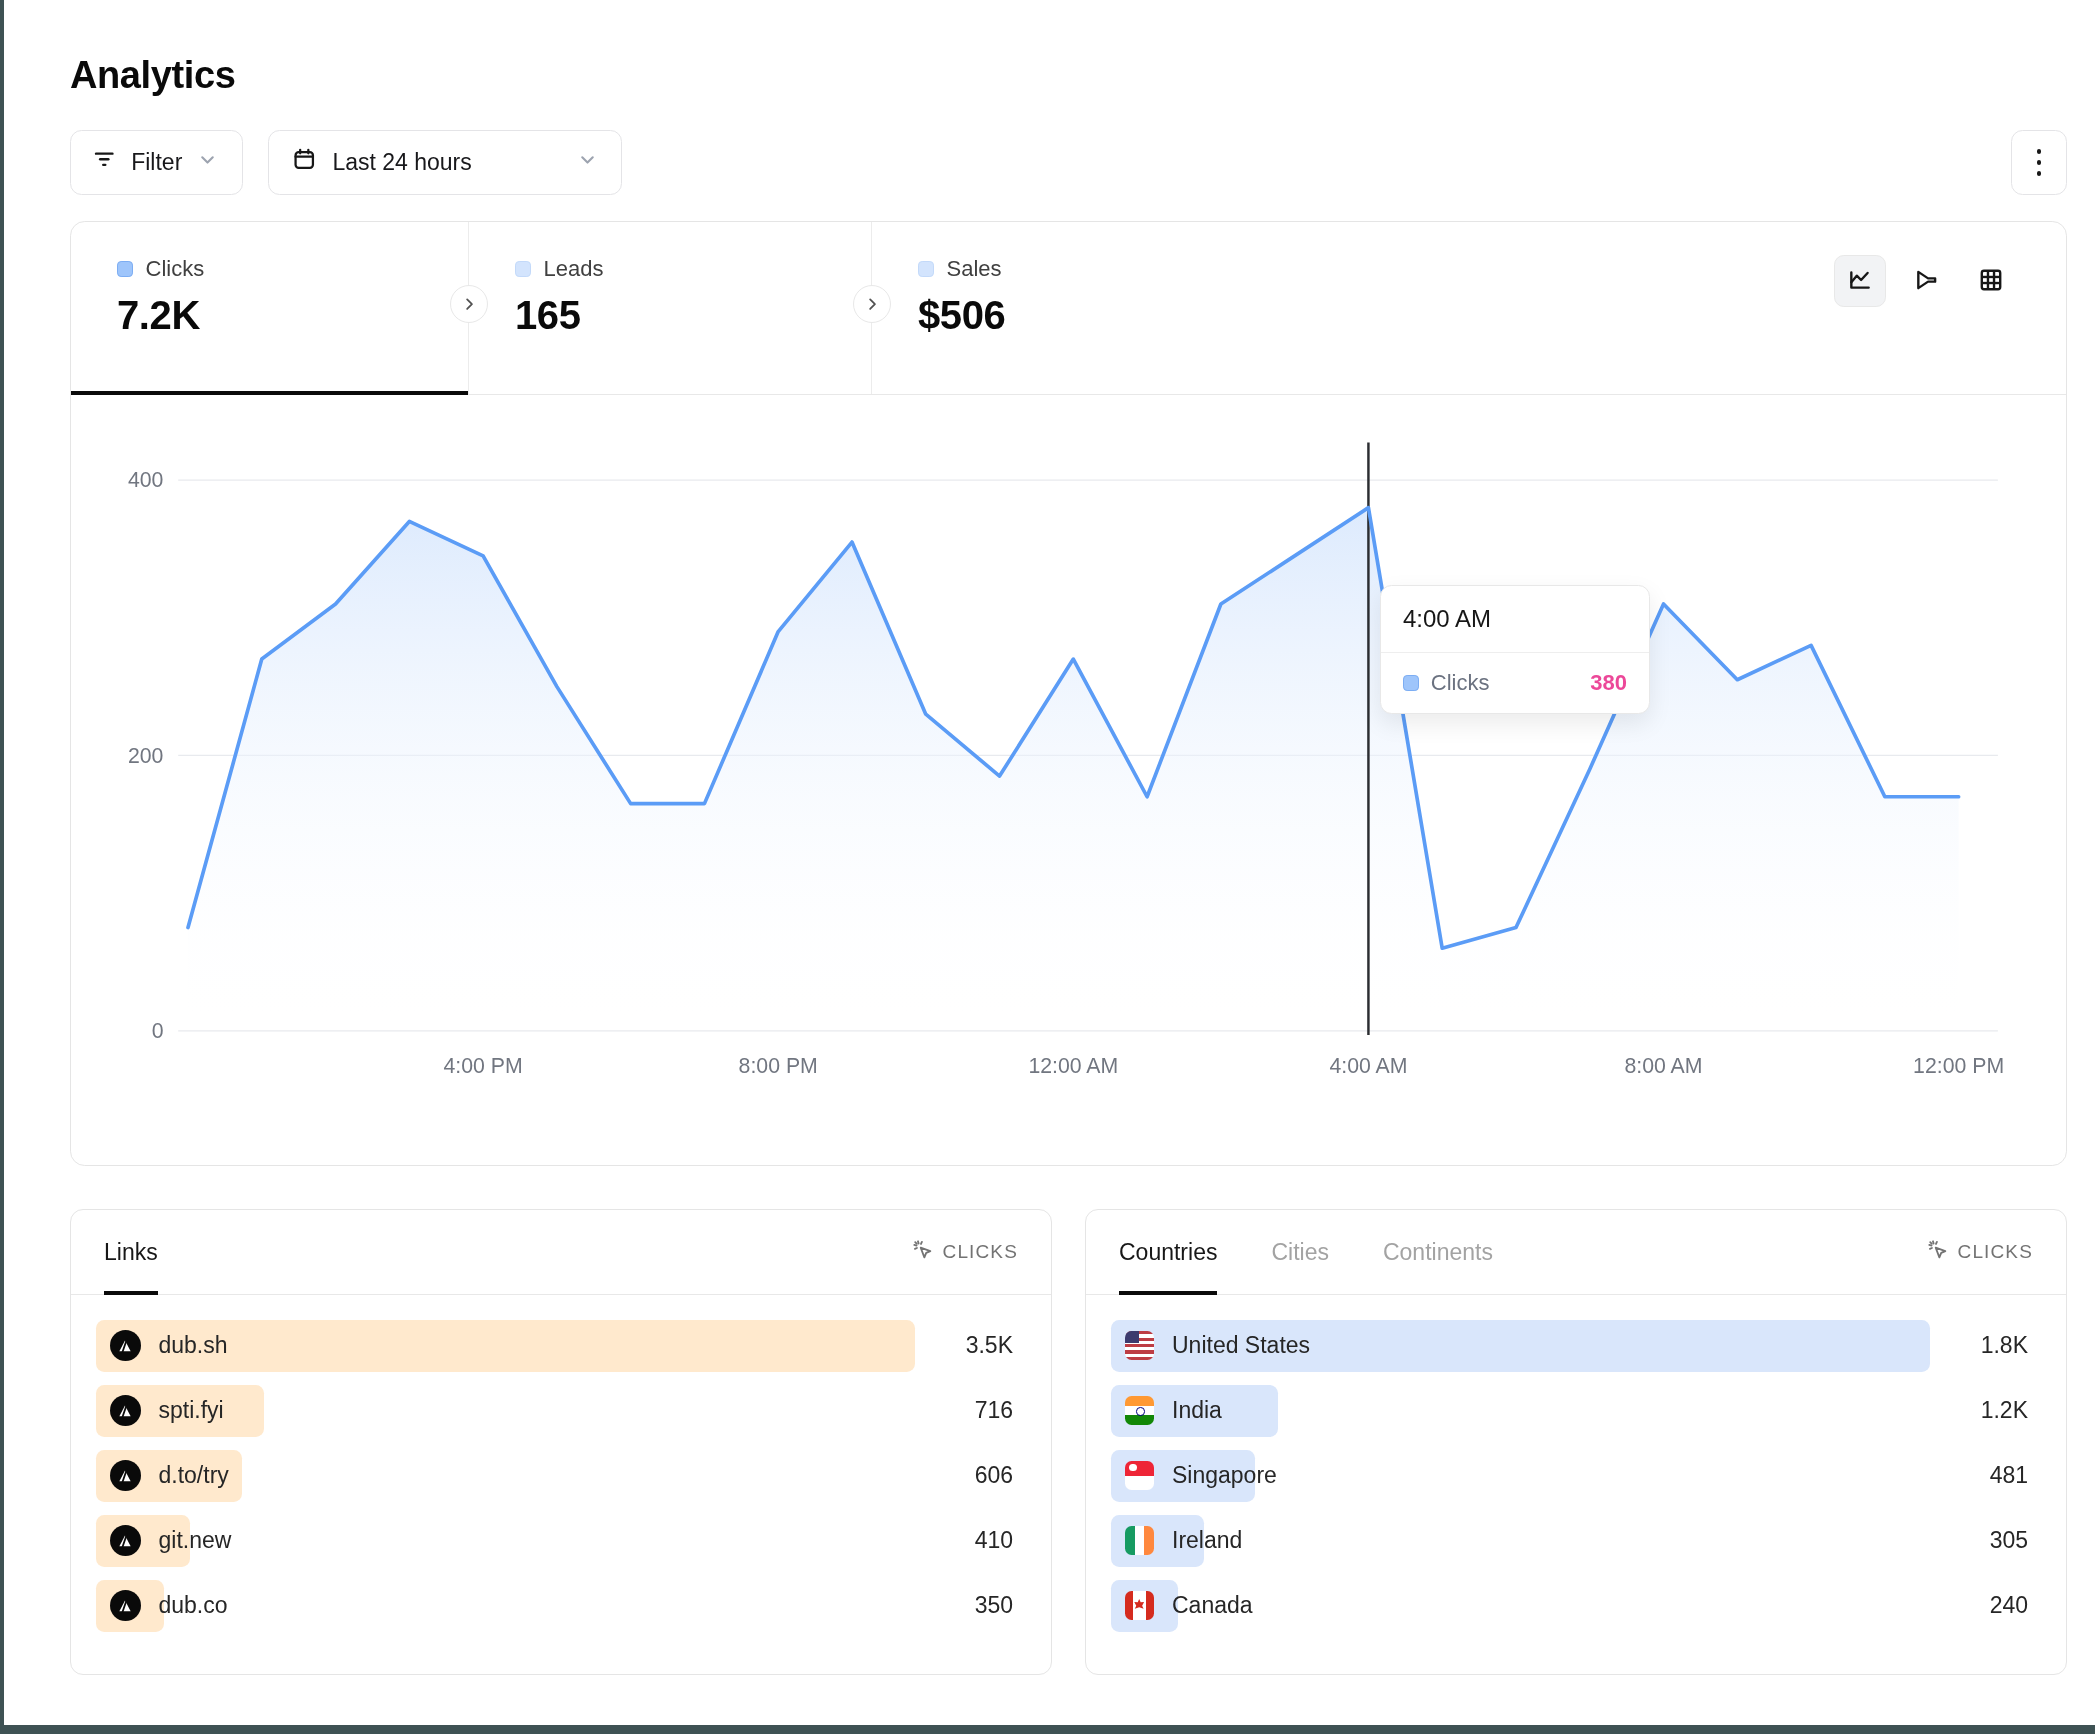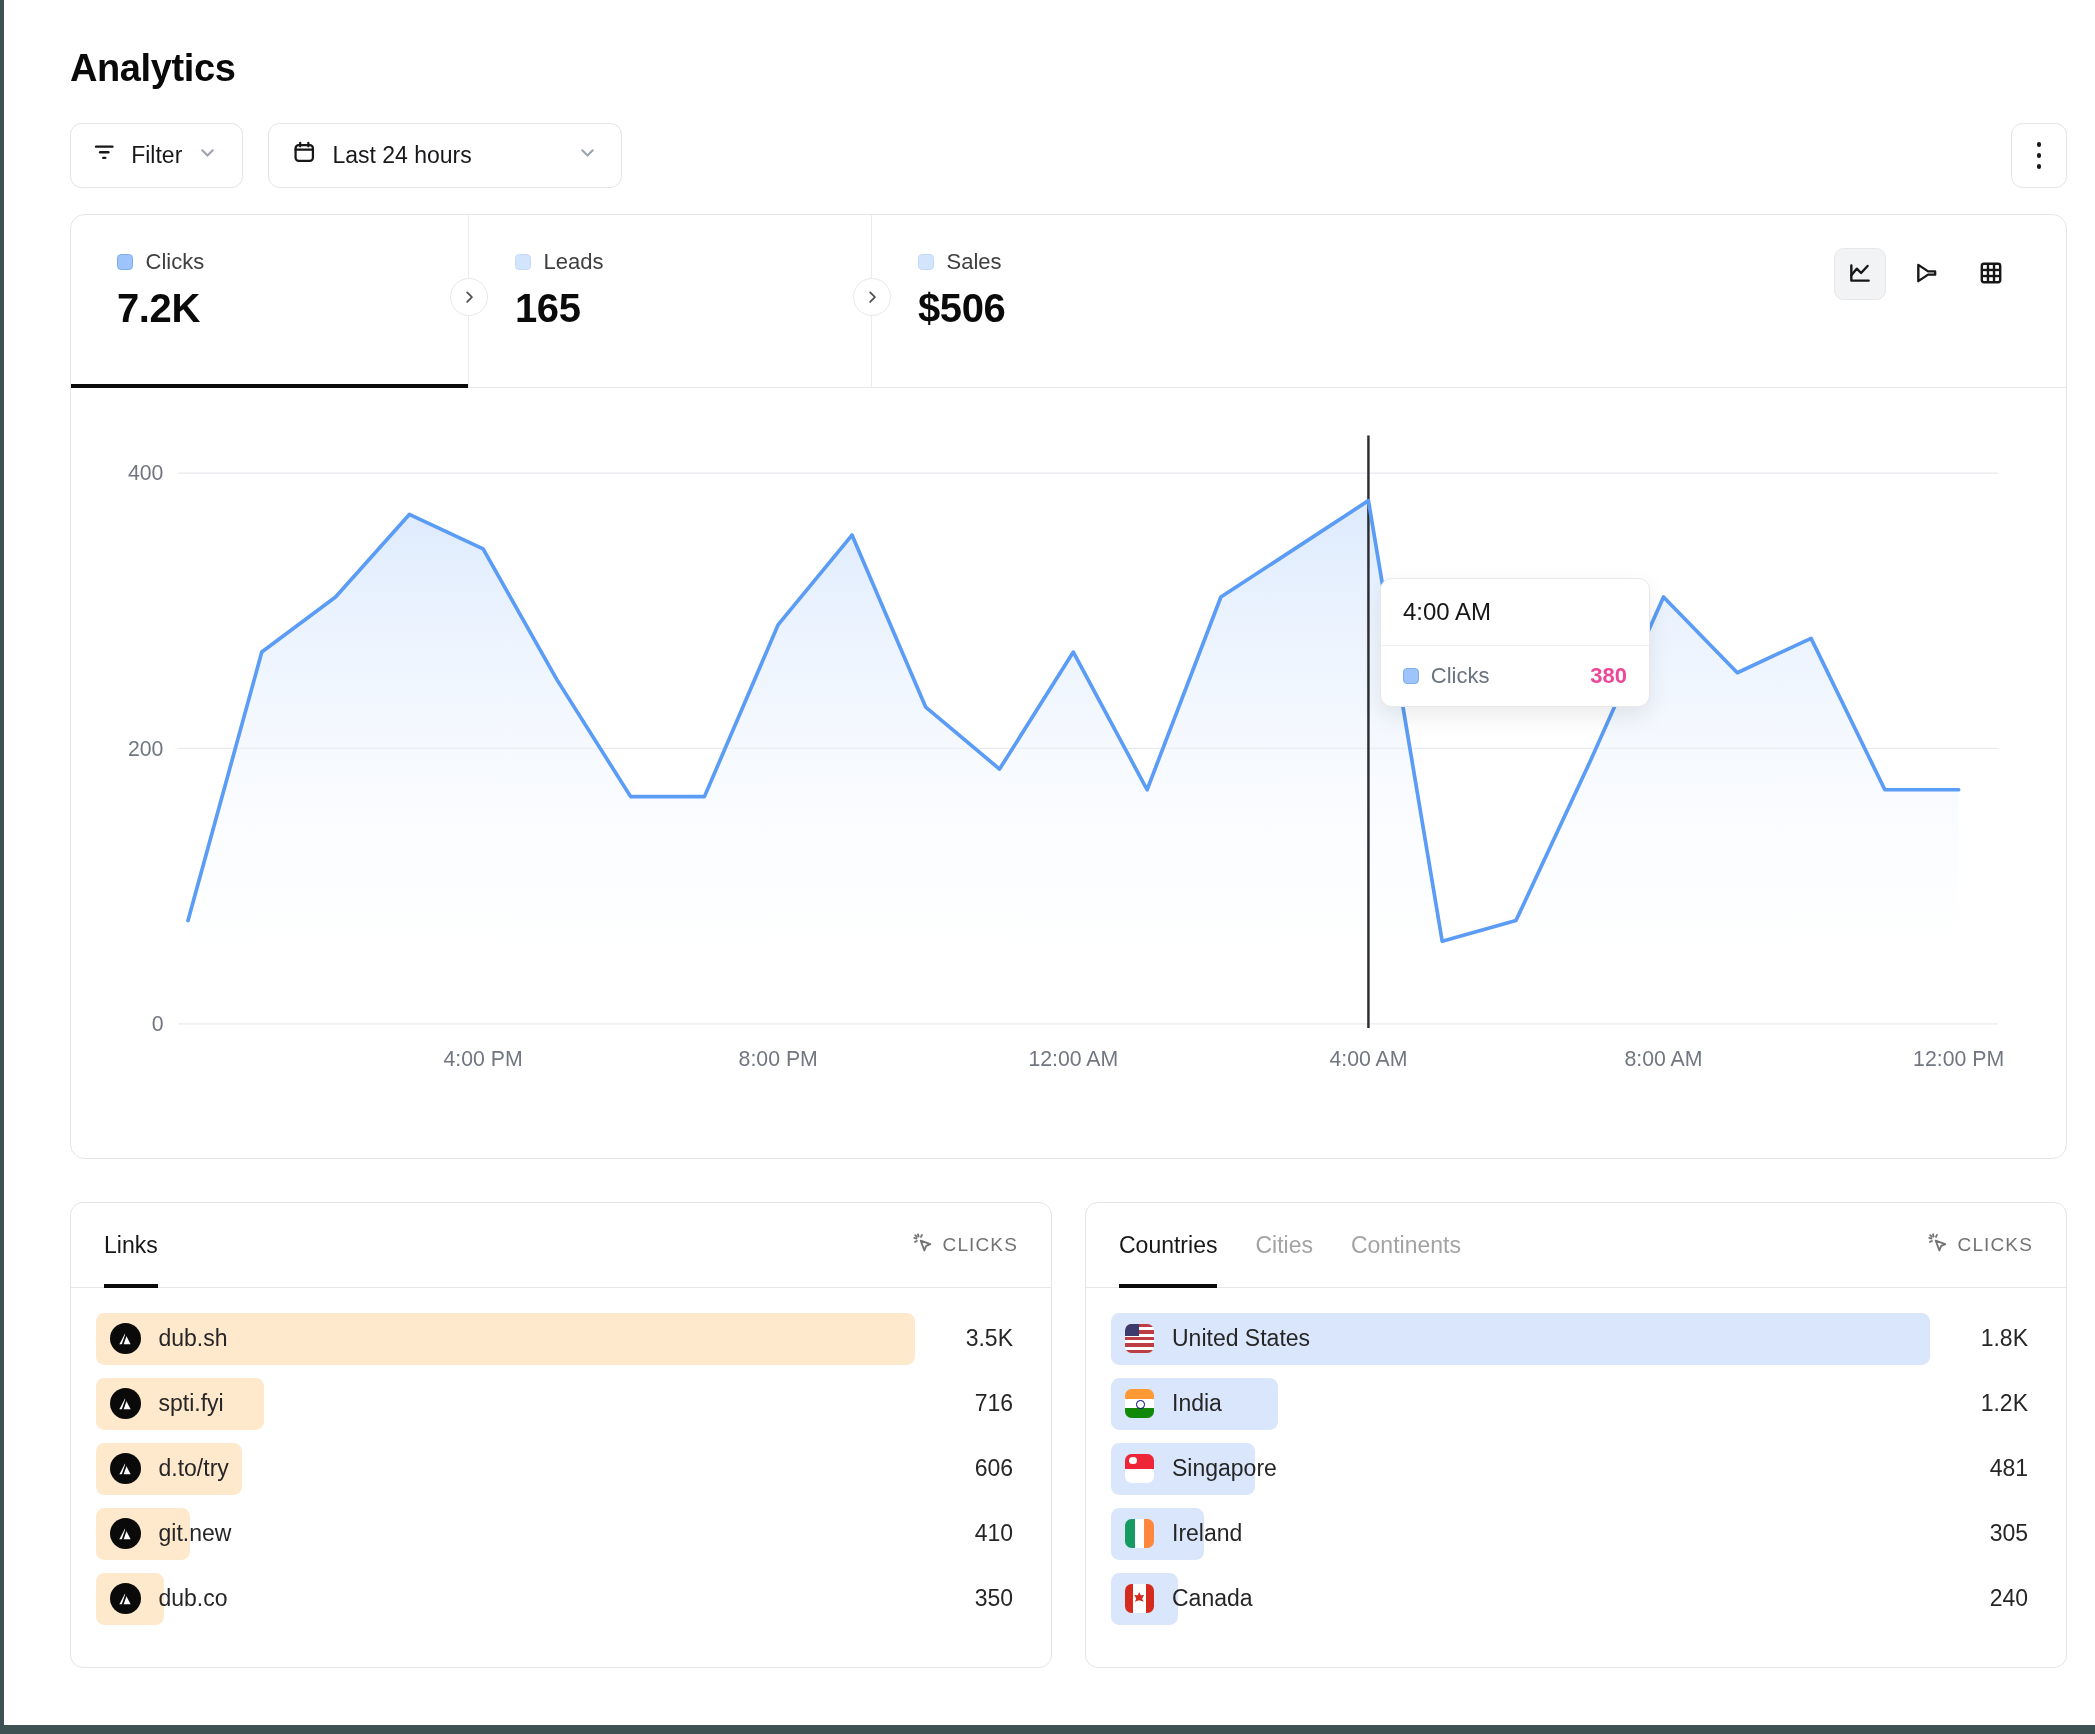--- a/index.html
+++ b/index.html
@@ -1,19 +1,19 @@
 <!DOCTYPE html>
 <html style="font-size:13px"><head>
 <meta charset="utf-8">
 <style>
   * { box-sizing: border-box; margin: 0; padding: 0; }
   html,body { width: 2096px; height: 1735px; background:#fff; font-family:"Liberation Sans", sans-serif; color:#171717; }
   .edge-left { position:absolute; left:0; top:0; width:4.1px; height:1735px; background:#3e5254; z-index:50;}
   .edge-bottom { position:absolute; left:0; top:1725px; width:2096px; height:9.8px; background:#3e5254; z-index:50;}
-  .page { position:absolute; left:70px; top:0; width:1997px; }
+  .page { position:absolute; left:70px; top:7px; width:1997px; }
 
   .page-title { margin-top:47px; font-size:38px; font-weight:700; color:#0a0a0a; letter-spacing:-0.4px;}
 
   .toolbar { margin-top:33px; display:flex; align-items:center; gap:24.5px; }
   .btn { display:flex; align-items:center; height:65px; background:#fff; border:1.2px solid #e4e4e7; border-radius:11.5px; font-size:23px; color:#18181b; cursor:pointer; }
   .filter-btn { width:173px; padding:0 21px; gap:14.7px; }
   .date-btn { width:354px; padding:0 23px; gap:16.4px; }
   .date-btn .chev { margin-left:auto; }
   .kebab-btn { margin-left:auto; width:56px; height:65px; justify-content:center; }
   .kebab-btn .dots { display:flex; flex-direction:column; gap:6.5px; }
@@ -39,21 +39,21 @@
   #chart-svg { position:absolute; left:0; top:0; }
 
   .tooltip { position:absolute; left:1309px; top:190px; width:270px; background:#fff; border:1.2px solid #e8e8e8; border-radius:11.5px; box-shadow:0 9.8px 23px rgba(0,0,0,.08); z-index:5; overflow:hidden; }
   .tooltip-head { padding:19px 22px; font-size:24px; color:#171717; border-bottom:0.8px solid #eeeeee; }
   .tooltip-row { display:flex; align-items:center; gap:12.3px; padding:17px 22px; }
   .tooltip-label { font-size:22px; color:#6b7280; }
   .tooltip-value { margin-left:auto; font-size:22px; font-weight:700; color:#ec4899; }
 
   .bottom { margin-top:43px; display:flex; gap:33px; }
   .panel { width:982px; height:466px; border:1.2px solid #e5e5e5; border-radius:13px; background:#fff; }
-  .panel-header { height:85px; padding:0 33px; display:flex; align-items:center; gap:38px; border-bottom:0.8px solid #e8e8e8; }
+  .panel-header { height:85px; padding:0 33px; display:flex; align-items:center; gap:54px; border-bottom:0.8px solid #e8e8e8; }
   .panel-tab { position:relative; height:100%; display:flex; align-items:center; font-size:23px; color:#a3a3a3; cursor:pointer; }
   .panel-tab.active { color:#171717; }
   .panel-tab.active::after { content:""; position:absolute; left:0; bottom:-0.8px; width:100%; height:4.1px; background:#0a0a0a; }
   .metric { margin-left:auto; display:flex; align-items:center; gap:9px; font-size:19px; color:#737373; letter-spacing:.06em; cursor:pointer; }
 
   .rows { padding:24.5px 38px 0 24.5px; }
   .row { display:flex; align-items:center; height:52px; margin-bottom:13px; cursor:pointer; }
   .bar-area { flex:1; position:relative; height:100%; display:flex; align-items:center; }
   .bar { position:absolute; left:0; top:0; height:100%; border-radius:8.2px; }
   .row-content { position:relative; z-index:1; display:flex; align-items:center; gap:18px; padding-left:14px; }

